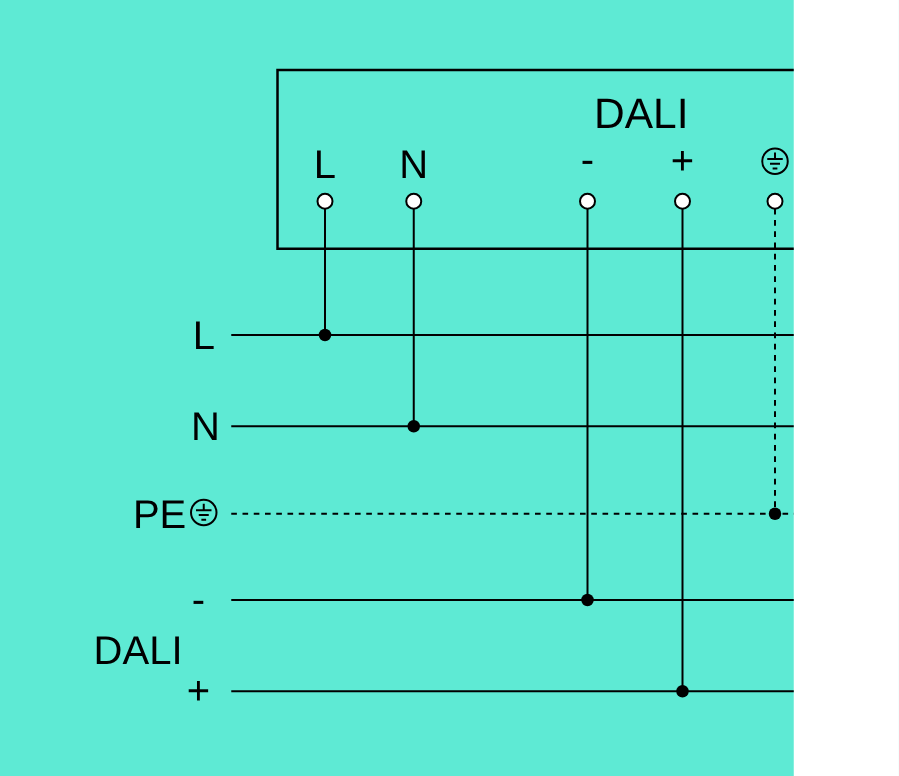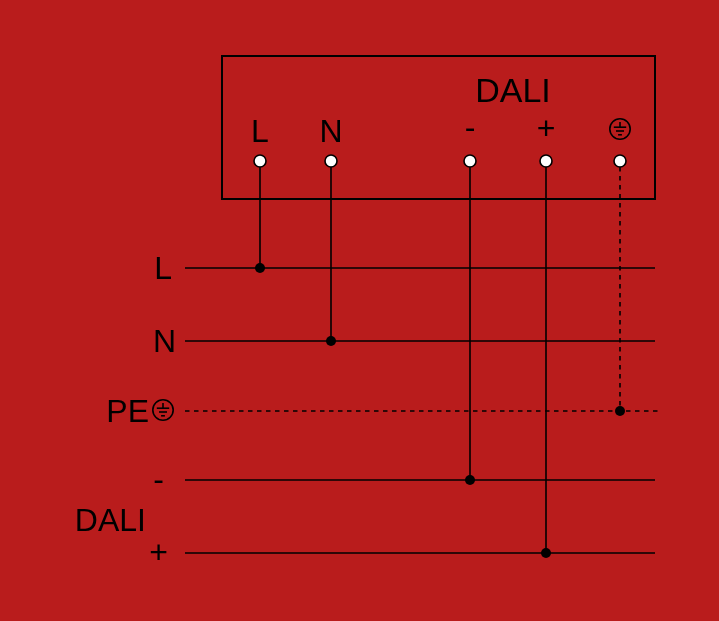--- a/index.html
+++ b/index.html
@@ -2,23 +2,23 @@
 <html><head>
 <meta charset="utf-8">
 <style>
   html, body {
     margin: 0;
     padding: 0;
     background: #ffffff;
   }
   .stage {
     position: relative;
-    width: 719px;
+    width: 635px;
     height: 621px;
-    background: #b91c1c;
+    background: #5eead4;
     overflow: hidden;
     text-decoration: underline;
   }
   svg {
     display: block;
   }
   svg text {
     font-family: "Liberation Sans", "DejaVu Sans", sans-serif;
     font-size: 32px;
     fill: #000000;

